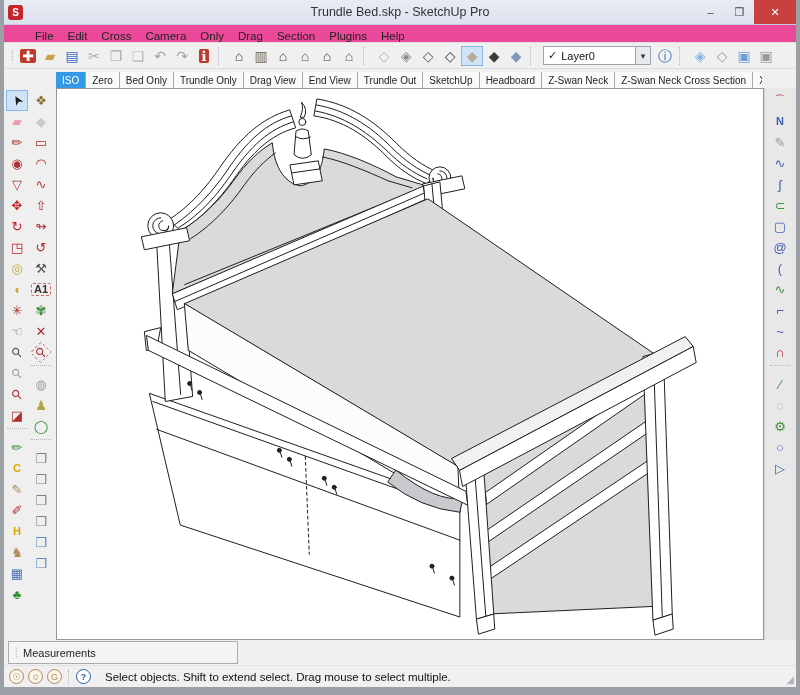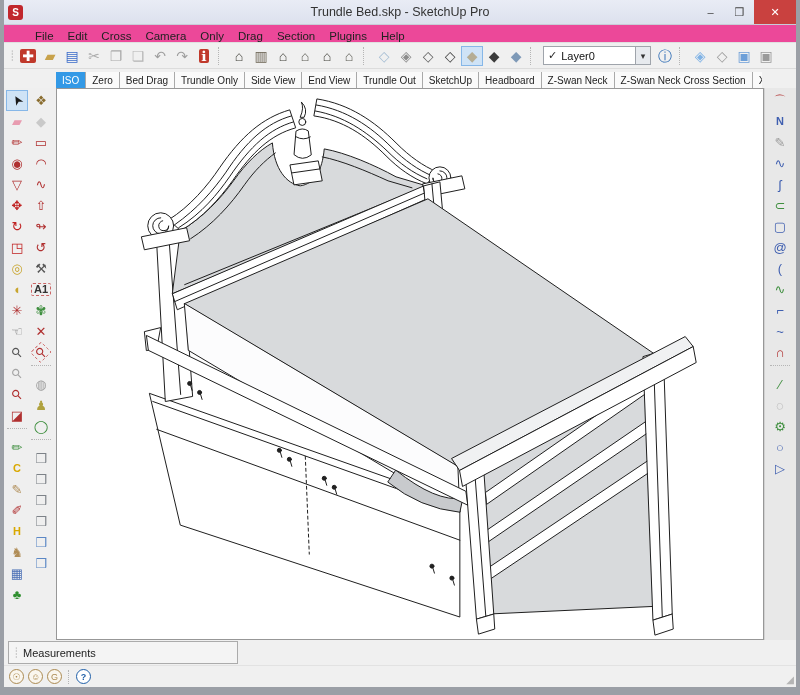--- a/index.html
+++ b/index.html
@@ -192,23 +192,23 @@
         <div class="icon" title="display-section-cuts">
           <span style="color: rgb(154, 154, 154);">▣</span>
         </div>
       </span>
   </div>
 
   <div id="tabbar">
     <span id="tabs-wrap" style="display:flex;align-items:stretch;">
         <span class="tab selected">ISO</span>
         <span class="tab">Zero</span>
-        <span class="tab">Bed Drag</span>
+        <span class="tab">Bed Only</span>
         <span class="tab">Trundle Only</span>
-        <span class="tab">Side View</span>
+        <span class="tab">Drag View</span>
         <span class="tab">End View</span>
         <span class="tab">Trundle Out</span>
         <span class="tab">SketchUp</span>
         <span class="tab">Headboard</span>
         <span class="tab">Z-Swan Neck</span>
         <span class="tab">Z-Swan Neck Cross Section</span>
         <span class="tab">X-Swa</span>
       </span>
 
   </div>
@@ -521,16 +521,17 @@
   </div>
 
   <div id="statusbar">
     <span id="status-icons" style="display:flex;align-items:center;">
         <span class="status-circle">☉</span>
         <span class="status-circle">☺</span>
         <span class="status-circle">G</span>
       </span>
     <span id="status-div"></span>
     <span class="status-circle help">?</span>
+    <span id="status-text">Select objects. Shift to extend select. Drag mouse to select multiple.</span>
     <span id="resize-grip">◢</span>
   </div>
 
 </div>
 
 </body></html>

